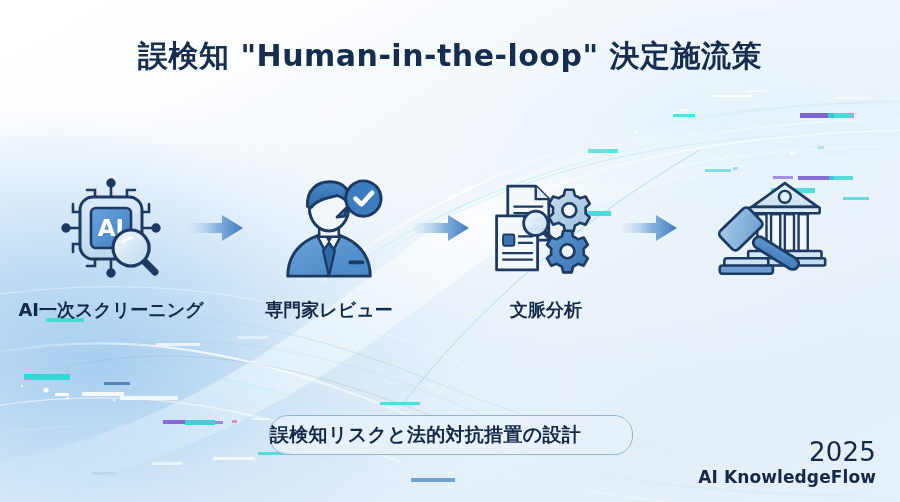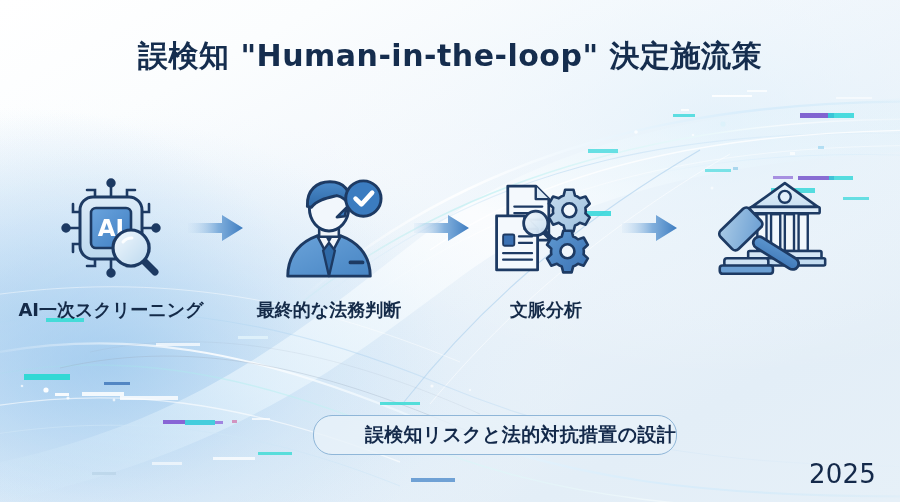--- a/index.html
+++ b/index.html
@@ -99,27 +99,26 @@
     position: absolute;
     left: 269px;
     top: 415px;
     width: 364px;
     height: 40px;
     border: 1.6px solid #8fb6d8;
     border-radius: 19px;
     background: rgba(232,241,249,0.82);
     display: flex;
     align-items: center;
-    justify-content: flex-end;
+    justify-content: flex-start;
     font-size: 19px;
     font-weight: 700;
     color: #13294a;
     letter-spacing: 0.3px;
     white-space: nowrap;
-    margin-left: 44px;
   }
 
   
   .footer {
     position: absolute;
     right: 24px;
     bottom: 14px;
     text-align: right;
     color: #14294a;
   }
@@ -354,21 +353,21 @@
 
           <ellipse cx="56" cy="35" rx="20" ry="23" fill="#f2f7fc" stroke="#1d3a63" stroke-width="3"></ellipse>
 
           <path d="M34 33 C33 16 44 8 57 8 C71 8 79 17 78 33 C74 27 70 23 64 22 C56 24 44 26 38 34 Z" fill="url(#hairg)" stroke="#1d3a63" stroke-width="3" stroke-linejoin="round"></path>
 
           <path d="M74 34 L64 44 L72 43 Z" fill="#3b7cc0" stroke="#1d3a63" stroke-width="2.6" stroke-linejoin="round"></path>
           <circle cx="91" cy="25" r="18" fill="#3b7cc0" stroke="#1d3a63" stroke-width="3"></circle>
           <path d="M83 25 L89 31 L100 19" fill="none" stroke="#ffffff" stroke-width="4.6" stroke-linecap="round" stroke-linejoin="round"></path>
         </svg>
       </div>
-      <div class="step-label">最終的な法務判断</div>
+      <div class="step-label">専門家レビュー</div>
     </div>
 
     <div class="arrow">
       <svg width="56" height="30" viewBox="0 0 56 30" xmlns="http://www.w3.org/2000/svg">
         <path d="M0 10 L34 10 L34 2 L55 15 L34 28 L34 20 L0 20 Z" fill="url(#arrg)"></path>
       </svg>
     </div>
 
     <div class="step">
       <div class="step-icon">
@@ -473,15 +472,16 @@
     </div>
 
   </div>
 
   <div class="banner">
     <span>誤検知リスクと法的対抗措置の設計</span>
   </div>
 
   <div class="footer">
     <div class="footer-year">2025</div>
+    <div class="footer-brand">AI KnowledgeFlow</div>
   </div>
 
 </div>
 
 </body></html>

